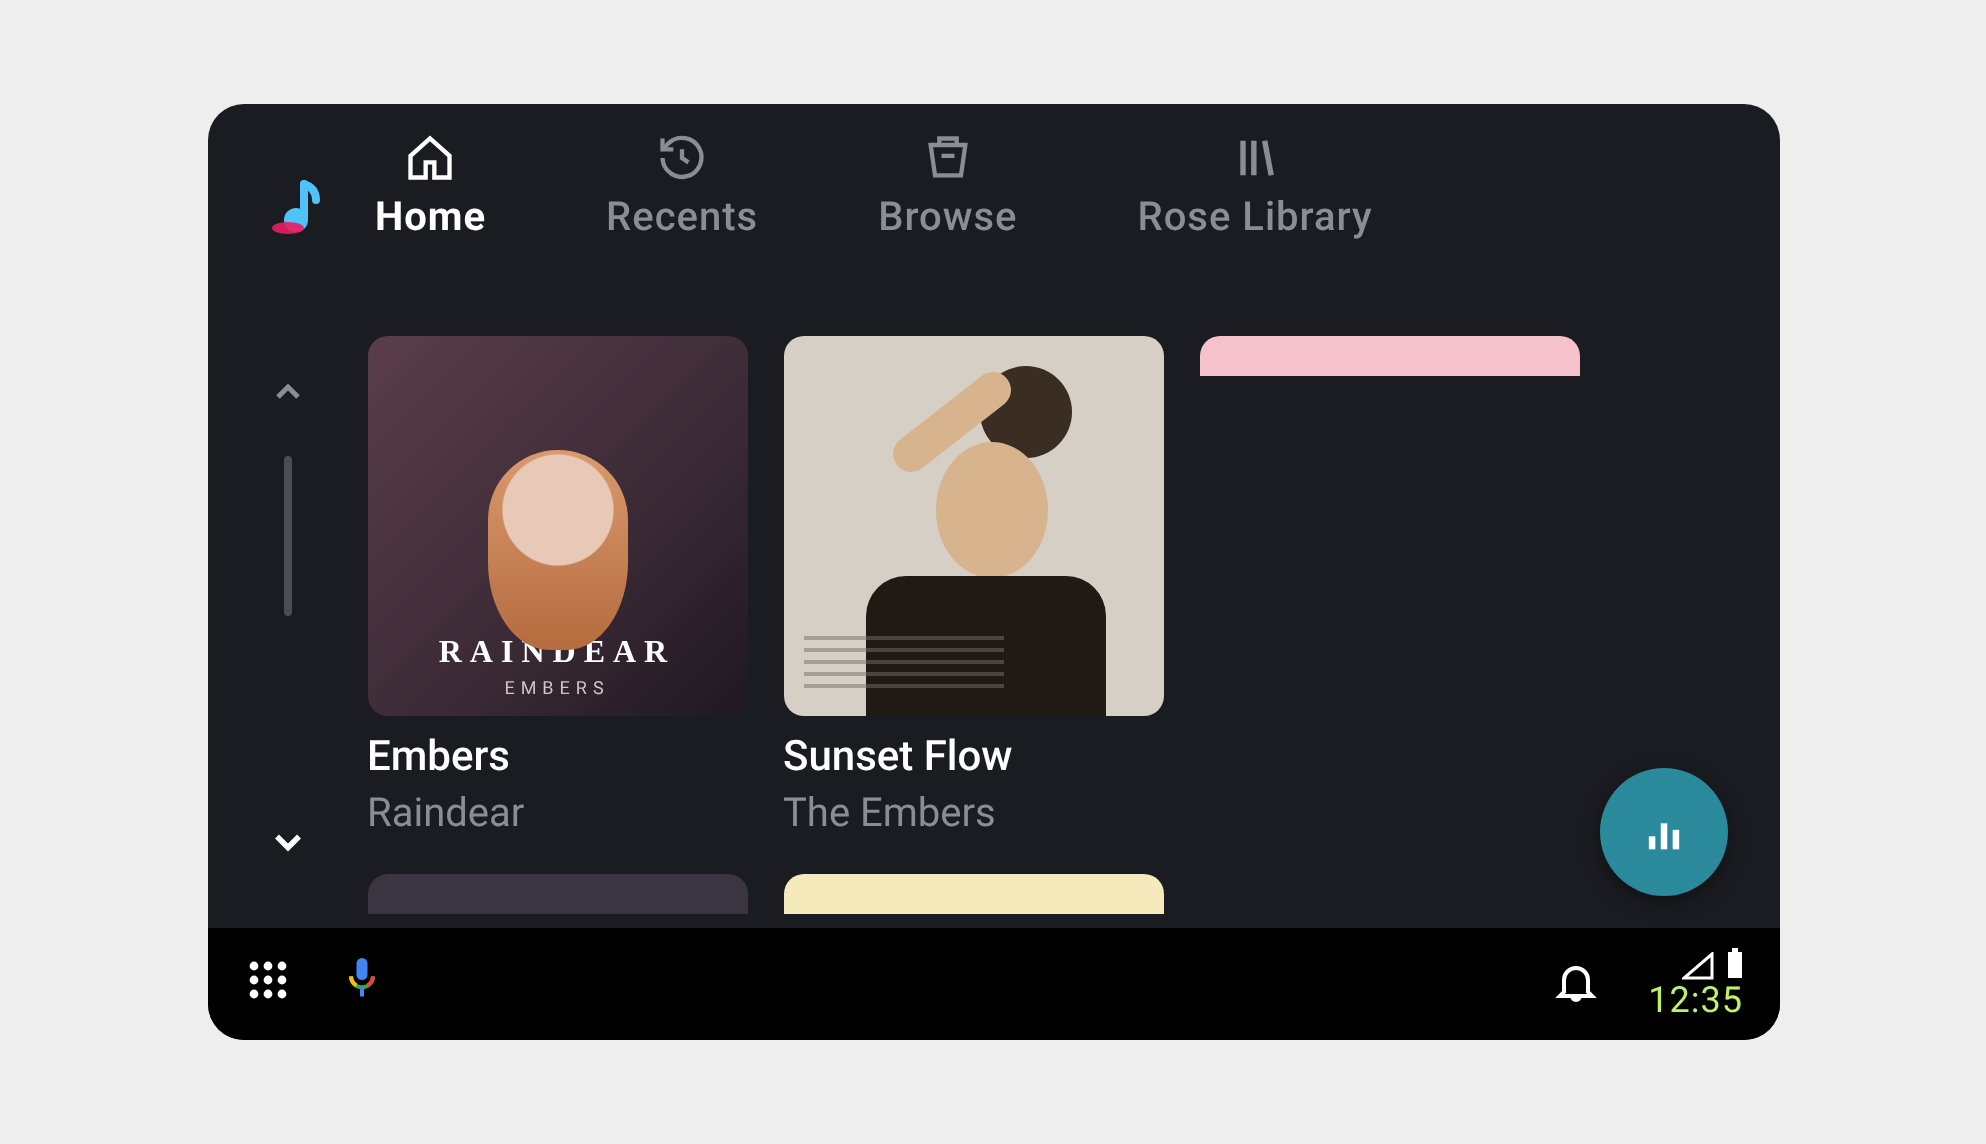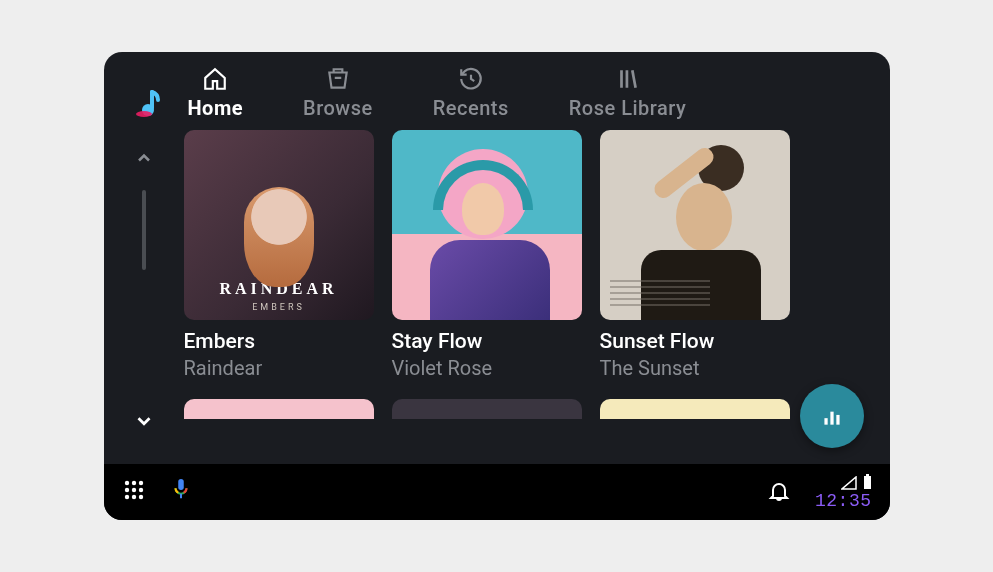--- a/index.html
+++ b/index.html
@@ -51,20 +51,21 @@
   }
   .tab.active { color: #ffffff; }
   .tab-icon { height: 26px; display:flex; align-items:center; justify-content:center;}
   .tab-label { font-size: 20px; font-weight: 500; letter-spacing: .5px;}
   .tab.active .tab-label { font-weight: 700; }
 
   .main {
     flex: 1;
     display: flex;
     overflow: hidden;
+    margin-top: 38px;
   }
   .sidecol {
     width: 80px;
     display: flex;
     flex-direction: column;
     align-items: center;
     padding-top: 10px;
   }
   .chev { color: #8a8d93; padding: 8px; cursor:pointer;}
   .scrolltrack {
@@ -141,21 +142,21 @@
 
   .bottombar {
     height: 56px;
     background: #000;
     display: flex;
     align-items: center;
     padding: 0 18px;
     gap: 24px;
   }
   .spacer { flex:1; }
-  .status { color:#8b5cf6; text-align:right; line-height:1;font-family:Liberation Mono, monospace;}
+  .status { color:#bef264; text-align:right; line-height:1;}
   .status-icons{display:flex;gap:6px;align-items:flex-end;justify-content:flex-end;margin-bottom:2px;}
   .clock{font-size:18px;letter-spacing:.5px;}
 </style>
 </head>
 <body>
 
 <div class="device">
 
   <div class="topbar">
     <div class="logo-col">
@@ -167,43 +168,43 @@
       </svg>
     </div>
     <div class="tabs">
       <div class="tab active">
         <span class="tab-icon">
           <svg width="26" height="26" viewBox="0 0 24 24" fill="none" stroke="currentColor" stroke-width="2">
               <path d="M3 11 L12 3 L21 11 V21 H14 V14 H10 V21 H3 Z"></path>
             </svg>
         </span>
         <span class="tab-label">Home</span>
+      </div>
+      <div class="tab">
+        <span class="tab-icon">
+          <svg width="26" height="26" viewBox="0 0 24 24" fill="none" stroke="currentColor" stroke-width="2">
+              <path d="M3 12 A9 9 0 1 0 6 5 L3 8"></path>
+              <path d="M3 3 V8 H8"></path>
+              <path d="M12 8 V12 L15 14"></path>
+            </svg>
+        </span>
+        <span class="tab-label">Recents</span>
       </div>
       <div class="tab">
         <span class="tab-icon">
           <svg width="26" height="26" viewBox="0 0 24 24" fill="none" stroke="currentColor" stroke-width="2">
               <path d="M4 6 H20 L18 20 H6 Z"></path>
               <path d="M8 6 V3 H16 V6"></path>
               <line x1="9" y1="11" x2="15" y2="11"></line>
             </svg>
         </span>
         <span class="tab-label">Browse</span>
       </div>
       <div class="tab">
         <span class="tab-icon">
-          <svg width="26" height="26" viewBox="0 0 24 24" fill="none" stroke="currentColor" stroke-width="2">
-              <path d="M3 12 A9 9 0 1 0 6 5 L3 8"></path>
-              <path d="M3 3 V8 H8"></path>
-              <path d="M12 8 V12 L15 14"></path>
-            </svg>
-        </span>
-        <span class="tab-label">Recents</span>
-      </div>
-      <div class="tab">
-        <span class="tab-icon">
           <svg width="26" height="26" viewBox="0 0 24 24" fill="none" stroke="currentColor" stroke-width="2.5">
               <line x1="6" y1="4" x2="6" y2="20"></line>
               <line x1="11" y1="4" x2="11" y2="20"></line>
               <line x1="16" y1="4" x2="19" y2="20"></line>
             </svg>
         </span>
         <span class="tab-label">Rose Library</span>
       </div>
     </div>
   </div>
@@ -227,41 +228,31 @@
 
       <div class="card">
         <div class="album-art art1">
           <div class="art1-text">RAINDEAR</div>
           <div class="art1-sub">EMBERS</div>
         </div>
         <div class="card-title">Embers</div>
         <div class="card-artist">Raindear</div>
       </div>
 
-      <div class="card">
-        <div class="album-art art2">
-          <div class="hair"></div>
-            <div class="phones"></div>
-            <div class="head"></div>
-            <div class="body"></div>
-        </div>
-        <div class="card-title">Stay Flow</div>
-        <div class="card-artist">Violet Rose</div>
-      </div>
 
       <div class="card">
         <div class="album-art art3">
           <div class="bun"></div>
             <div class="arm"></div>
             <div class="head"></div>
             <div class="body"></div>
             <div class="textblock"></div>
         </div>
         <div class="card-title">Sunset Flow</div>
-        <div class="card-artist">The Sunset</div>
+        <div class="card-artist">The Embers</div>
       </div>
 
       <div class="row2-art r2a"></div>
       <div class="row2-art r2b"></div>
       <div class="row2-art r2c"></div>
     </div>
   </div>
 
   <div class="fab">
     <svg width="26" height="26" viewBox="0 0 24 24">

